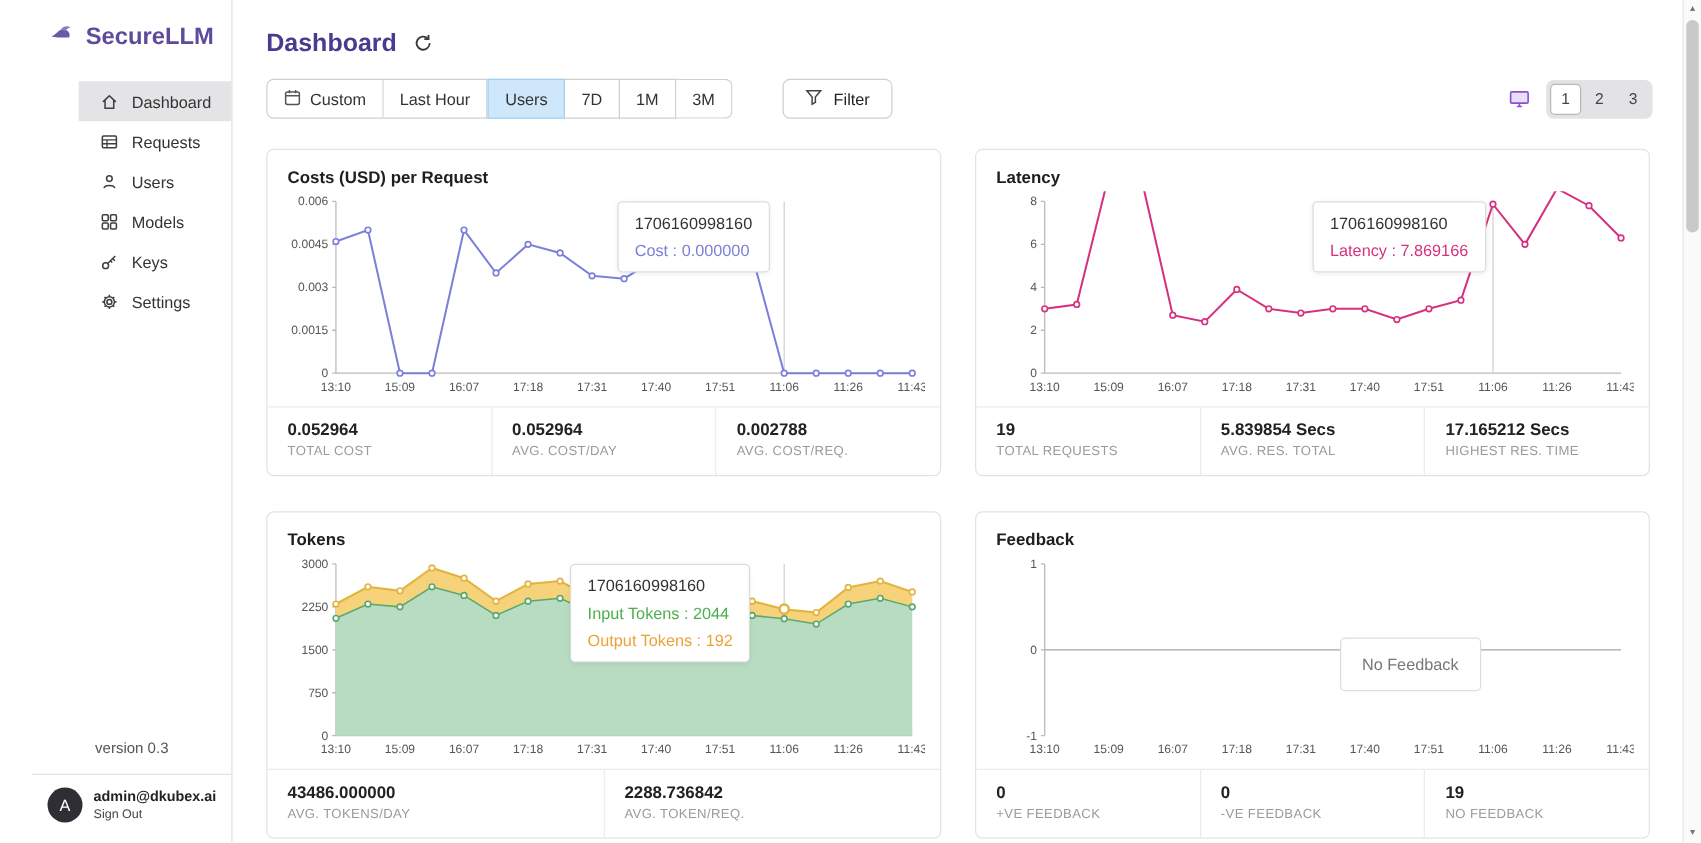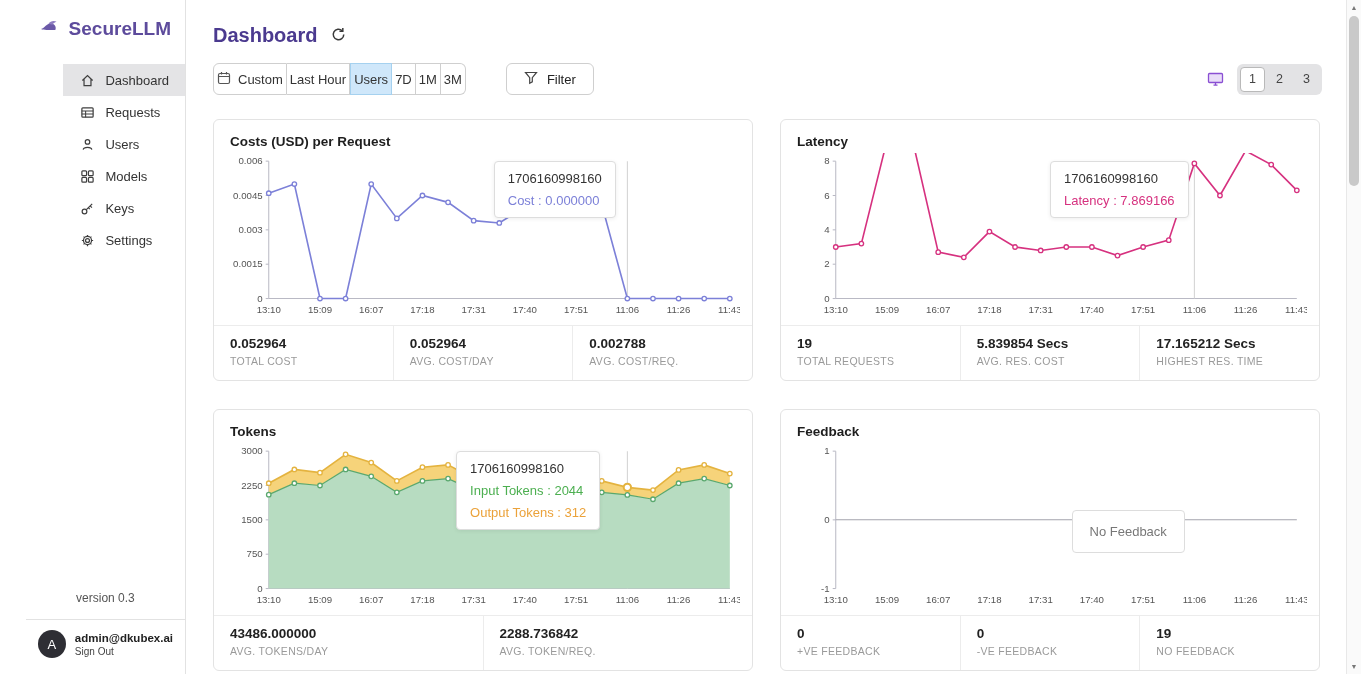--- a/index.html
+++ b/index.html
@@ -27,21 +27,21 @@
   .signout { font-size:10px; color:#444; cursor:pointer; margin-top:2px; }
 
   
   main { flex:1; padding:14px 24px 0 27px; overflow:hidden; }
   .page-head { display:flex; align-items:center; gap:12px; margin:10px 0 16px; }
   .page-head h1 { font-size:20px; color:#4b3a8f; margin:0; font-weight:bold; }
   .refresh-btn { background:none; border:none; cursor:pointer; padding:2px; display:flex; }
 
   .toolbar { display:flex; align-items:center; }
   .seg-group { display:flex; }
-  .seg { background:#fff; border:1px solid #cfcfcf; border-left-width:0; padding:0 3px; height:32px; font-size:13px; color:#333; display:flex; align-items:center; gap:7px; cursor:pointer; }
+  .seg { background:#fff; border:1px solid #cfcfcf; border-left-width:0; padding:0 13px; height:32px; font-size:13px; color:#333; display:flex; align-items:center; gap:7px; cursor:pointer; }
   .seg:first-child { border-left-width:1px; border-radius:6px 0 0 6px; }
   .seg:last-child { border-radius:0 6px 6px 0; }
   .seg.active { background:#cfe7fa; border-color:#a5d1ef; border-left-width:1px; }
   .filter-btn { margin-left:40px; display:flex; align-items:center; gap:9px; background:#fff; border:1px solid #cfcfcf; border-radius:6px; height:32px; padding:0 17px; font-size:13px; color:#222; cursor:pointer; }
   .toolbar-right { margin-left:auto; display:flex; align-items:center; gap:13px; }
   .display-icon { display:flex; cursor:pointer; }
   .pagination { background:#e3e3e5; border-radius:6px; padding:3px; display:flex; gap:2px; }
   .page-btn { width:25px; height:25px; border:1px solid transparent; background:transparent; font-size:12.5px; color:#444; border-radius:4px; cursor:pointer; }
   .page-btn.active { background:#fff; border-color:#b9b9b9; }
 
@@ -350,21 +350,21 @@
             <div class="tt-line" style="color: rgb(214, 49, 127);">Latency : 7.869166</div>
           </div>
         </div>
         <div class="stats">
           <div class="stat">
             <div class="stat-v">19</div>
             <div class="stat-l">TOTAL REQUESTS</div>
           </div>
           <div class="stat">
             <div class="stat-v">5.839854 Secs</div>
-            <div class="stat-l">AVG. RES. COST</div>
+            <div class="stat-l">AVG. RES. TOTAL</div>
           </div>
           <div class="stat">
             <div class="stat-v">17.165212 Secs</div>
             <div class="stat-l">HIGHEST RES. TIME</div>
           </div>
         </div>
       </section>
 
       <section class="card">
         <h2>Tokens</h2>
@@ -433,21 +433,21 @@
               <circle cx="394.3333333333333" cy="43.55" r="2.2" fill="#fff" stroke="#e4b33f" stroke-width="1.3"></circle>
               <circle cx="419.5" cy="46.25" r="2.2" fill="#fff" stroke="#e4b33f" stroke-width="1.3"></circle>
               <circle cx="444.66666666666663" cy="26.450000000000003" r="2.2" fill="#fff" stroke="#e4b33f" stroke-width="1.3"></circle>
               <circle cx="469.8333333333333" cy="21.5" r="2.2" fill="#fff" stroke="#e4b33f" stroke-width="1.3"></circle>
               <circle cx="495" cy="30.049999999999997" r="2.2" fill="#fff" stroke="#e4b33f" stroke-width="1.3"></circle>
               <circle cx="394.3333333333333" cy="43.55" r="3.6" fill="#fff" stroke="#e4b33f" stroke-width="2"></circle>
             </svg>
           <div class="tooltip" style="left:45%; top:5%;">
             <div class="tt-time">1706160998160</div>
             <div class="tt-line" style="color: rgb(76, 175, 80);">Input Tokens : 2044</div>
-            <div class="tt-line" style="color: rgb(235, 162, 58);">Output Tokens : 312</div>
+            <div class="tt-line" style="color: rgb(235, 162, 58);">Output Tokens : 192</div>
           </div>
         </div>
         <div class="stats">
           <div class="stat">
             <div class="stat-v">43486.000000</div>
             <div class="stat-l">AVG. TOKENS/DAY</div>
           </div>
           <div class="stat">
             <div class="stat-v">2288.736842</div>
             <div class="stat-l">AVG. TOKEN/REQ.</div>

